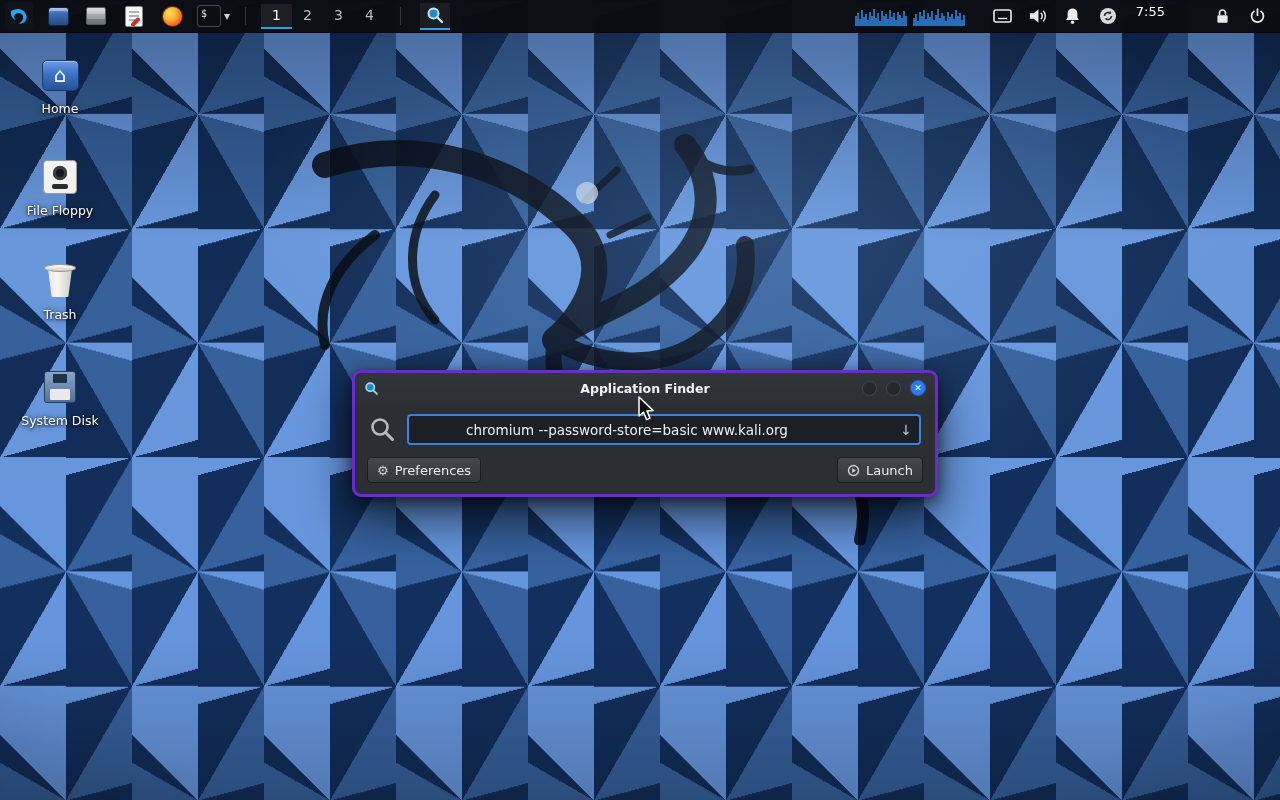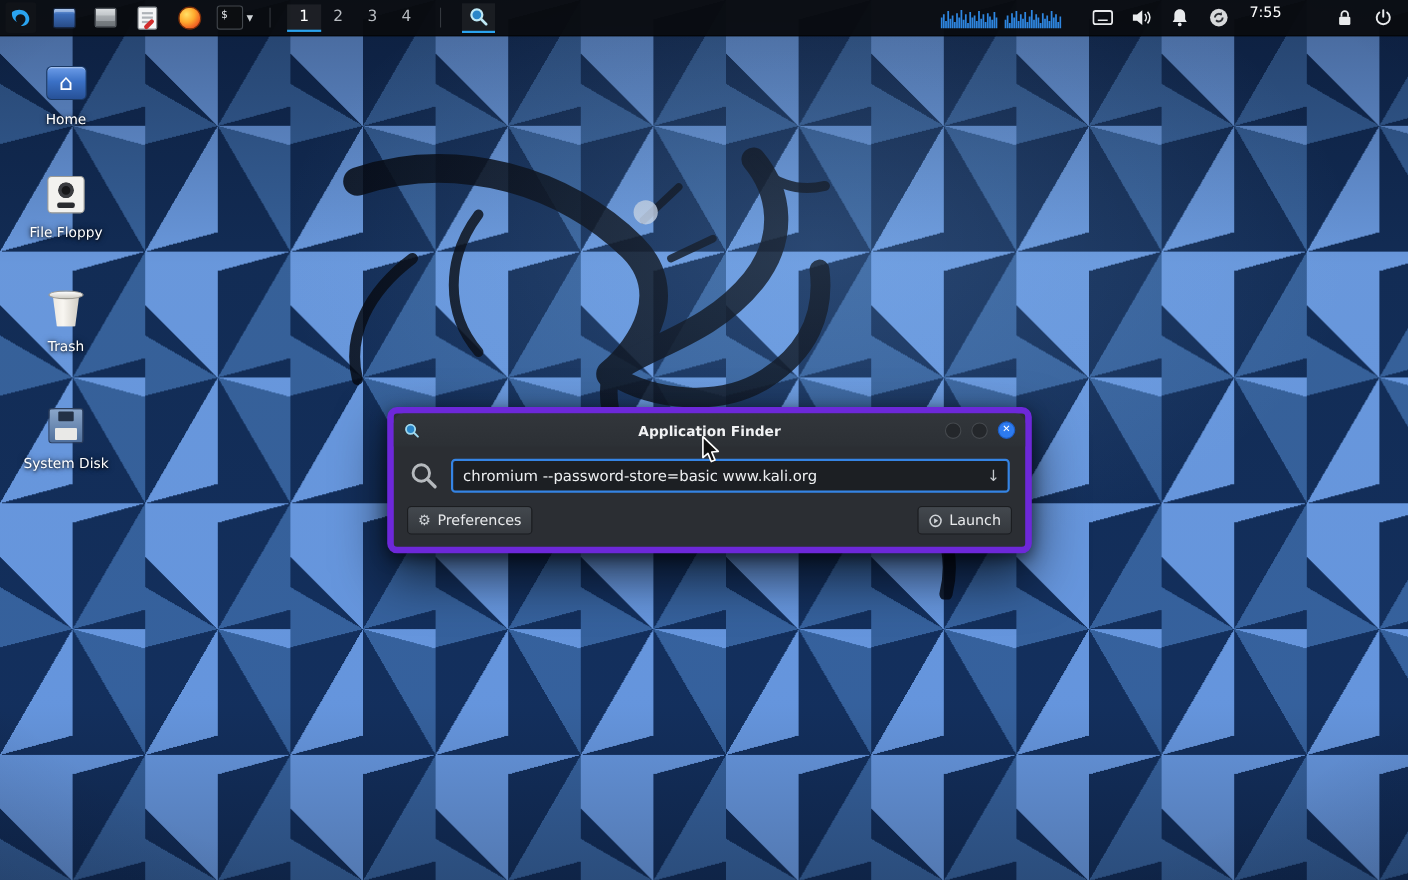--- a/index.html
+++ b/index.html
@@ -93,38 +93,38 @@
     clip-path:polygon(4% 0, 96% 0, 82% 100%, 18% 100%); border-radius:0 0 6px 6px; }
   .art-floppy { width:32px; height:32px; border-radius:3px;
     background:linear-gradient(180deg,#8aa6ca,#50709c); border:1px solid #2c3e5c; position:relative; }
   .art-floppy::before { content:""; position:absolute; top:2px; left:50%; transform:translateX(-50%);
     width:14px; height:9px; background:#233146; border-radius:1px; }
   .art-floppy::after { content:""; position:absolute; bottom:2px; left:50%; transform:translateX(-50%);
     width:20px; height:11px; background:#e9e9e7; border-radius:1px; }
 
   
   .finder { position:absolute; left:352px; top:370px; width:586px; z-index:10;
-    border-radius:9px; border:6px solid #6d28d9;
+    border-radius:9px; border:3px solid #6d28d9;
     box-shadow:0 20px 46px rgba(0,0,0,.65), 0 4px 14px rgba(0,0,0,.5);
     background:#2b2e33; }
   .titlebar { position:relative; height:30px; display:flex; align-items:center;
     background:linear-gradient(180deg,#32363b,#2c3035); border-radius:9px 9px 0 0; padding:0 9px; }
   .tb-app-icon { display:flex; align-items:center; }
   .tb-title { position:absolute; left:0; right:0; text-align:center; font-size:12.5px; font-weight:bold; color:#f1f2f4; pointer-events:none; }
   .tb-controls { margin-left:auto; display:flex; align-items:center; gap:9px; z-index:1; }
   .tb-circle { width:15px; height:15px; border-radius:50%; background:#24272b; border:1px solid #45494e; cursor:pointer; }
   .tb-close { width:16px; height:16px; border-radius:50%; background:#2d7bf0; border:1px solid #1d5dc4;
     color:#ffffff; font-size:9px; font-weight:bold; display:flex; align-items:center; justify-content:center; cursor:pointer; }
   .finder-body { padding:9px 12px 11px 12px; }
   .search-row { display:flex; align-items:center; gap:11px; padding:2px 2px 0 2px; }
   .search-glyph { display:flex; align-items:center; }
   .entry { flex:1; display:flex; align-items:center; height:31px; background:#1c1f23;
     border:2px solid #3584e4; border-radius:4px; padding:0 7px 0 9px; }
   .query-input { flex:1; background:transparent; border:none; outline:none; color:#edeff1;
-    font-size:13.5px; font-family:"DejaVu Sans", sans-serif; }
+    font-size:13.5px; font-family:"DejaVu Sans", sans-serif;margin-left:48px; }
   .drop-arrow { color:#c4c8cc; font-size:14px; margin-left:6px; cursor:pointer; }
   .button-row { display:flex; align-items:center; margin-top:12px; }
   .gtk-btn { display:flex; align-items:center; gap:6px; height:26px; padding:0 9px;
     background:linear-gradient(180deg,#43484e,#34383d); border:1px solid #1b1d20; border-radius:4px;
     color:#e8eaec; font-size:13px; font-family:"DejaVu Sans", sans-serif; cursor:pointer; }
   .gtk-btn .glyph { font-size:13px; color:#cfd3d7; line-height:1; }
   .row-spacer { flex:1; }
 
   
   .cursor { position:absolute; left:636px; top:396px; z-index:50; pointer-events:none; }

